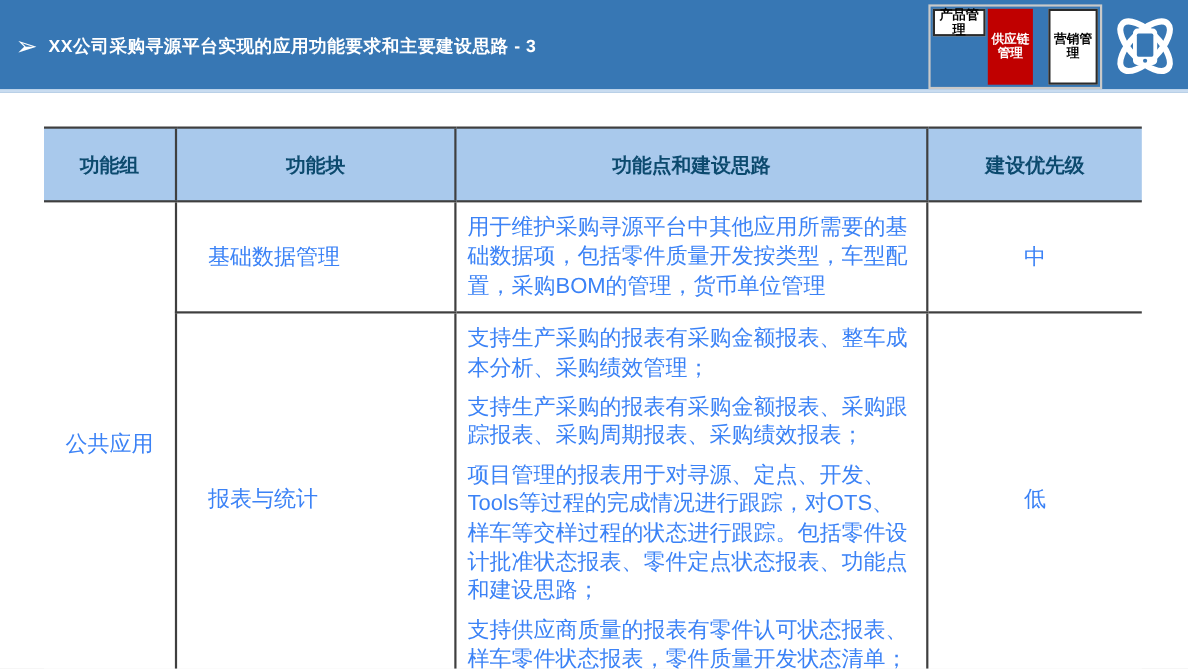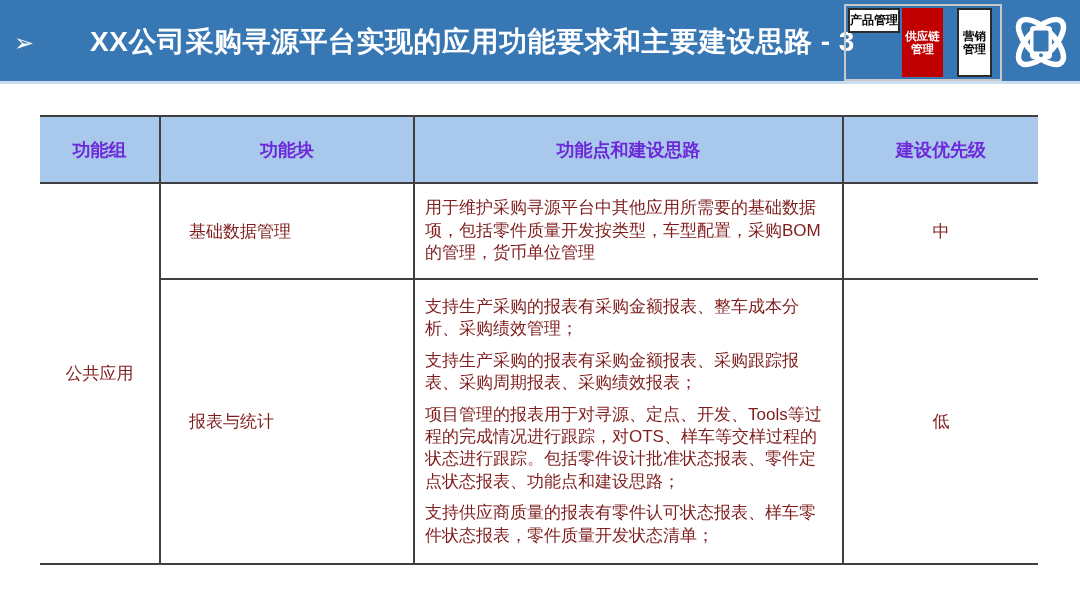--- a/index.html
+++ b/index.html
@@ -32,25 +32,24 @@
     gap: 10px;
   }
   .title-arrow {
     color: #ffffff;
     font-size: 24px;
     line-height: 1;
     transform: translateY(1px);
   }
   .page-title {
     color: #ffffff;
-    font-size: 28px;
+    font-size: 16px;
     font-weight: bold;
     letter-spacing: 0.5px;
     white-space: nowrap;
-    margin-left: 46px;
   }
 
   
   .mini-diagram {
     position: absolute;
     right: 78px; top: 4px;
     width: 158px;
     height: 77px;
     border: 2px solid #C9C9C9;
     padding: 2px;
@@ -74,21 +73,21 @@
   .md-left {
     width: 41px;
     background: #C00000;
     border: none;
     color: #ffffff;
     font-size: 11.5px;
     padding: 0 3px;
   }
   .md-mid { flex: 1; display: flex; flex-direction: column; gap: 2px; }
   .md-mid .md-box { flex: 1; font-size: 11px; }
-  .md-right { width: 35px; font-size: 11.5px; padding: 0 3px; }
+  .md-right { width: 45px; font-size: 11.5px; padding: 0 3px; }
 
   
   .logo {
     position: absolute;
     right: 4px; top: 7px;
     width: 70px; height: 70px;
   }
 
   
   .func-table {
@@ -99,30 +98,30 @@
     table-layout: fixed;
   }
   .func-table th, .func-table td {
     border-top: 2px solid #3F3F3F;
     border-bottom: 2px solid #3F3F3F;
     font-family: "Liberation Sans", "DejaVu Sans", sans-serif;
   }
   .bl { border-left: 2px solid #3F3F3F; }
   .func-table th {
     background: #A9C9EC;
-    color: #6d28d9;
+    color: #0c4a6e;
     font-size: 18px;
     font-weight: bold;
     height: 67px;
     text-align: center;
     vertical-align: middle;
   }
   .func-table td {
-    color: #7f1d1d;
-    font-size: 17px;
+    color: #3b82f6;
+    font-size: 20px;
     vertical-align: middle;
     background: #ffffff;
   }
   td.cell-group { text-align: center; }
   td.cell-block { padding-left: 28px; text-align: left; }
   td.cell-points { padding: 10px 10px 10px 10px; text-align: left; line-height: 1.32; }
   td.cell-points p { margin: 0 0 9px 0; }
   td.cell-points p:last-child { margin-bottom: 0; }
   td.cell-priority { text-align: center; }
   tr.row-1 { height: 96px; }

